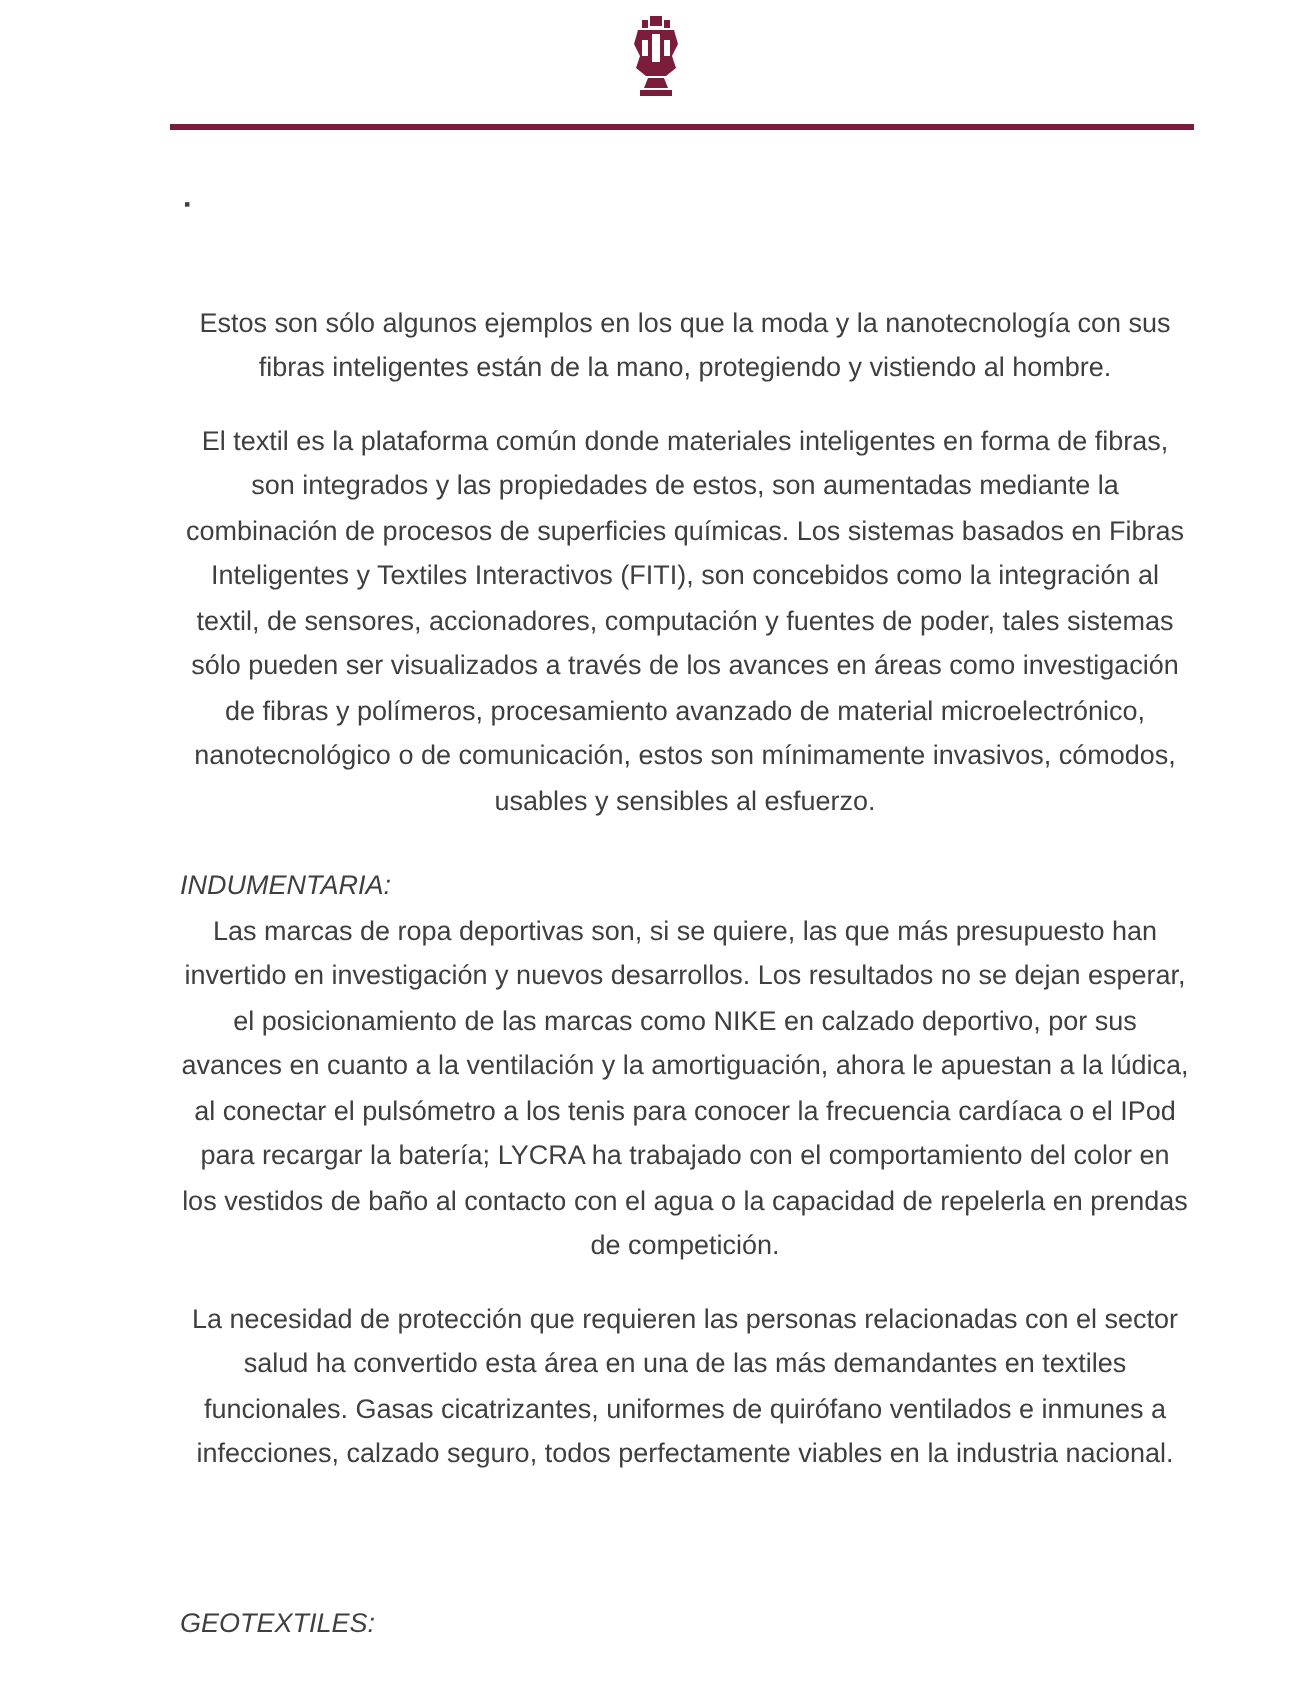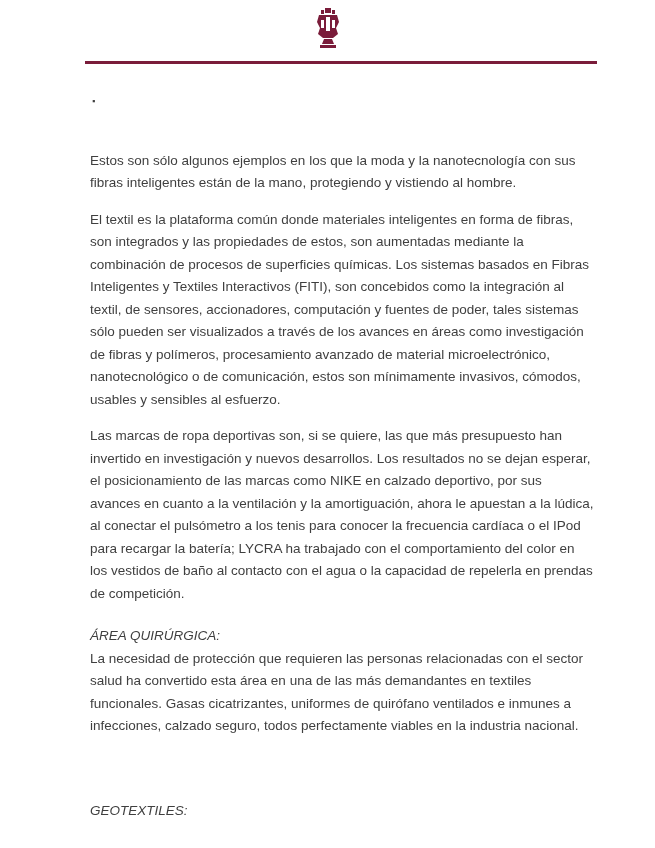--- a/index.html
+++ b/index.html
@@ -38,20 +38,21 @@
     margin: 0 0 0 2px;
   }
   .bullet-glyph {
     font-size: 9px;
     line-height: 22.5px;
     margin-right: 12px;
     color: #3f3f3f;
   }
   p {
     margin: 0 0 14px 0;
+    text-align: center;
   }
   .gap-lg { margin-top: 37px; }
   .para-spaced { margin-bottom: 14px; }
   .section-heading {
     font-style: italic;
     font-weight: normal;
     font-size: 13.5px;
     line-height: 22.5px;
     margin: 20px 0 0 0;
   }
@@ -87,22 +88,22 @@
   <div class="content">
 
     <div class="bullet-row">
       <span class="bullet-glyph">▪</span>
     </div>
 
     <p class="gap-lg para-spaced">Estos son sólo algunos ejemplos en los que la moda y la nanotecnología con sus fibras inteligentes están de la mano, protegiendo y vistiendo al hombre.</p>
 
     <p class="para-spaced">El textil es la plataforma común donde materiales inteligentes en forma de fibras, son integrados y las propiedades de estos, son aumentadas mediante la combinación de procesos de superficies químicas. Los sistemas basados en Fibras Inteligentes y Textiles Interactivos (FITI), son concebidos como la integración al textil, de sensores, accionadores, computación y fuentes de poder, tales sistemas sólo pueden ser visualizados a través de los avances en áreas como investigación de fibras y polímeros, procesamiento avanzado de material microelectrónico, nanotecnológico o de comunicación, estos son mínimamente invasivos, cómodos, usables y sensibles al esfuerzo.</p>
 
+    <h3 class="section-heading">INDUMENTARIA:</h3>
     <p class="section-body">Las marcas de ropa deportivas son, si se quiere, las que más presupuesto han invertido en investigación y nuevos desarrollos. Los resultados no se dejan esperar, el posicionamiento de las marcas como NIKE en calzado deportivo, por sus avances en cuanto a la ventilación y la amortiguación, ahora le apuestan a la lúdica, al conectar el pulsómetro a los tenis para conocer la frecuencia cardíaca o el IPod para recargar la batería; LYCRA ha trabajado con el comportamiento del color en los vestidos de baño al contacto con el agua o la capacidad de repelerla en prendas de competición.</p>
 
-    <h3 class="section-heading">ÁREA QUIRÚRGICA:</h3>
     <p class="section-body">La necesidad de protección que requieren las personas relacionadas con el sector salud ha convertido esta área en una de las más demandantes en textiles funcionales. Gasas cicatrizantes, uniformes de quirófano ventilados e inmunes a infecciones, calzado seguro, todos perfectamente viables en la industria nacional.</p>
 
     <h3 class="section-heading gap-xl">GEOTEXTILES:</h3>
 
   </div>
 
 </div>
 
 </body></html>

